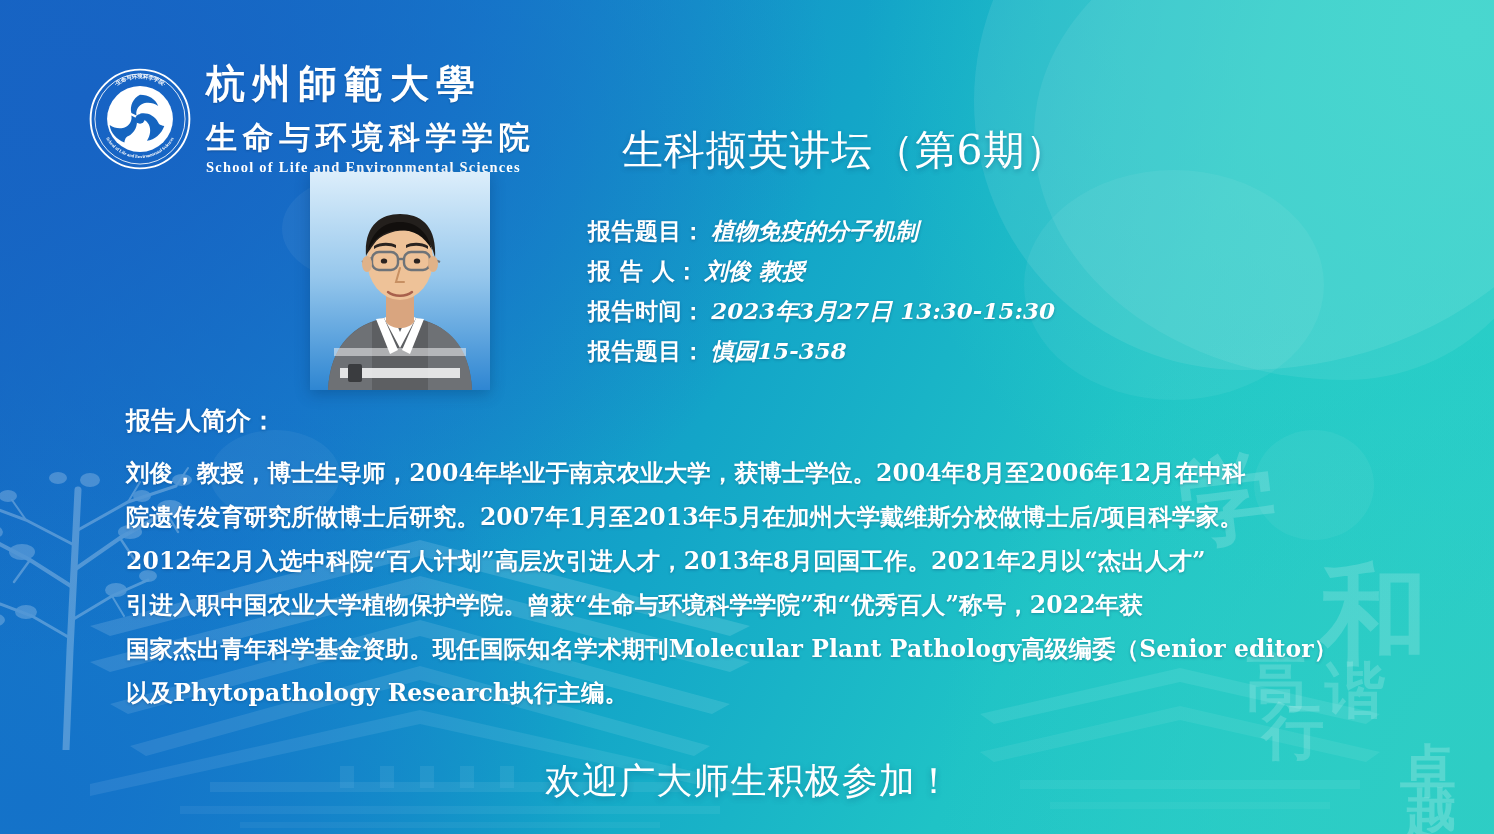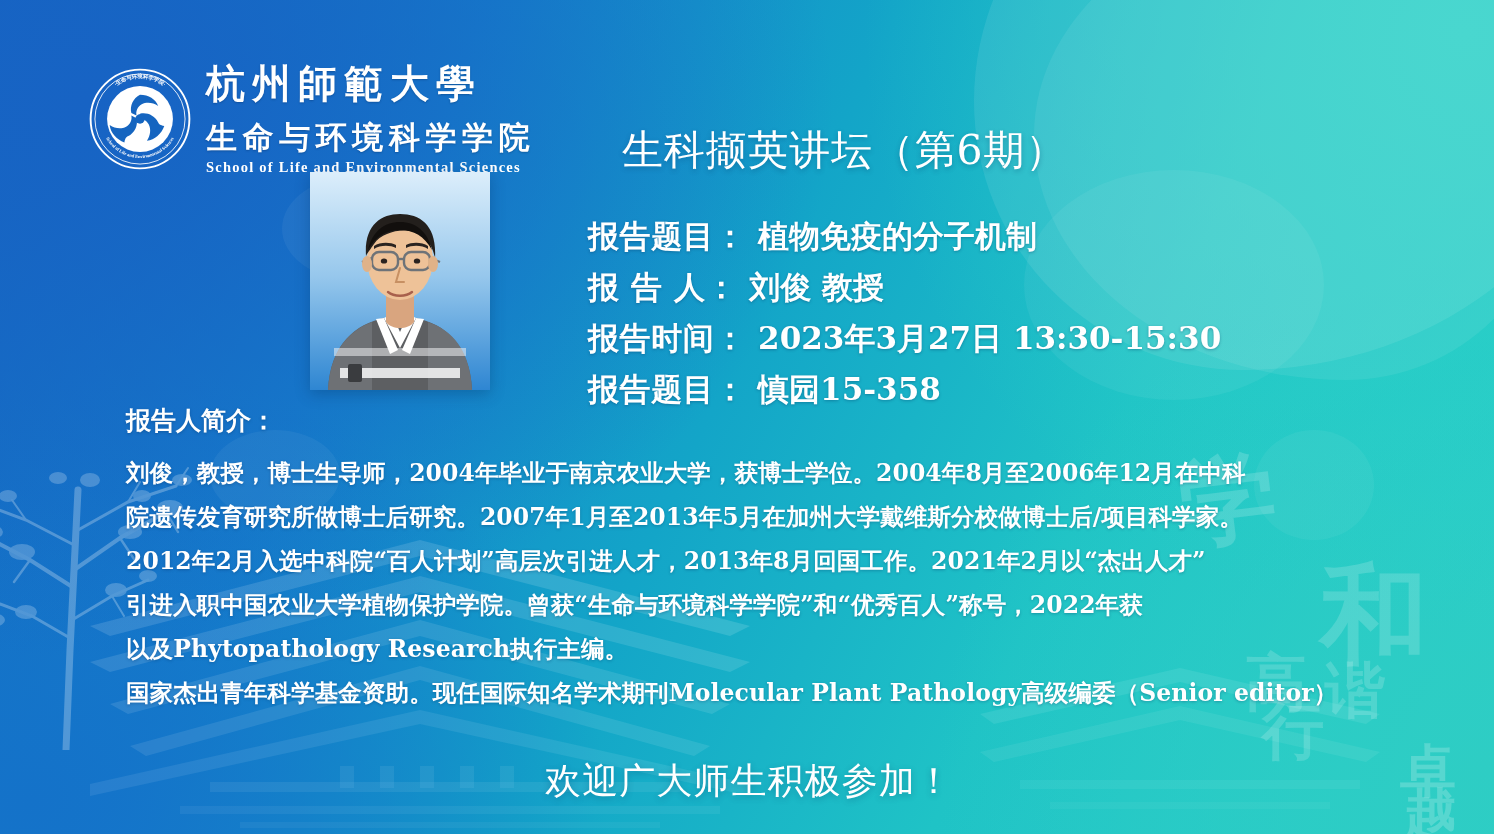--- a/index.html
+++ b/index.html
@@ -85,26 +85,26 @@
     position:absolute; left:310px; top:172px; width:180px; height:218px;
     overflow:hidden; box-shadow:0 4px 14px rgba(0,45,90,.30);
     background:linear-gradient(180deg,#cfe6f8 0%,#8fc2ea 55%,#2f86d0 100%);
   }
   .photo svg{ display:block; width:100%; height:100%; }
 
   
   .info{ position:absolute; left:588px; top:216px; }
   .info-row{
     display:flex; align-items:flex-end; margin-bottom:9px;
-    color:#fff; font-size:31px; font-weight:700; white-space:nowrap;
+    color:#fff; font-size:23px; font-weight:700; white-space:nowrap;
     font-family:"DejaVu Serif","Liberation Serif",serif;
     text-shadow:0 1px 3px rgba(0,45,90,.35);
   }
   .info-label{ letter-spacing:.02em; }
-  .info-value{ margin-left:12px; }
+  .info-value{ margin-left:6px;font-style:italic; }
 
   
   .bio{ position:absolute; left:126px; top:404px; width:1270px; }
   .bio-head{
     color:#fff; font-size:25px; font-weight:700; margin-bottom:14px;
     font-family:"DejaVu Serif","Liberation Serif",serif;
     text-shadow:0 1px 3px rgba(0,45,90,.35);
   }
   .bio-line{
     color:#fff; font-size:23.5px; font-weight:700; line-height:44px;
@@ -303,19 +303,19 @@
       <span class="info-value">慎园15-358</span>
     </div>
   </div>
 
   <div class="bio">
     <div class="bio-head">报告人简介：</div>
     <div class="bio-line">刘俊，教授，博士生导师，2004年毕业于南京农业大学，获博士学位。2004年8月至2006年12月在中科</div>
     <div class="bio-line">院遗传发育研究所做博士后研究。2007年1月至2013年5月在加州大学戴维斯分校做博士后/项目科学家。</div>
     <div class="bio-line">2012年2月入选中科院“百人计划”高层次引进人才，2013年8月回国工作。2021年2月以“杰出人才”</div>
     <div class="bio-line">引进入职中国农业大学植物保护学院。曾获“生命与环境科学学院”和“优秀百人”称号，2022年获</div>
+    <div class="bio-line">国家杰出青年科学基金资助。现任国际知名学术期刊Molecular Plant Pathology高级编委（Senior editor）</div>
     <div class="bio-line">以及Phytopathology Research执行主编。</div>
-    <div class="bio-line">国家杰出青年科学基金资助。现任国际知名学术期刊Molecular Plant Pathology高级编委（Senior editor）</div>
   </div>
 
   <div class="welcome">欢迎广大师生积极参加！</div>
 
 </div>
 
 </body></html>

